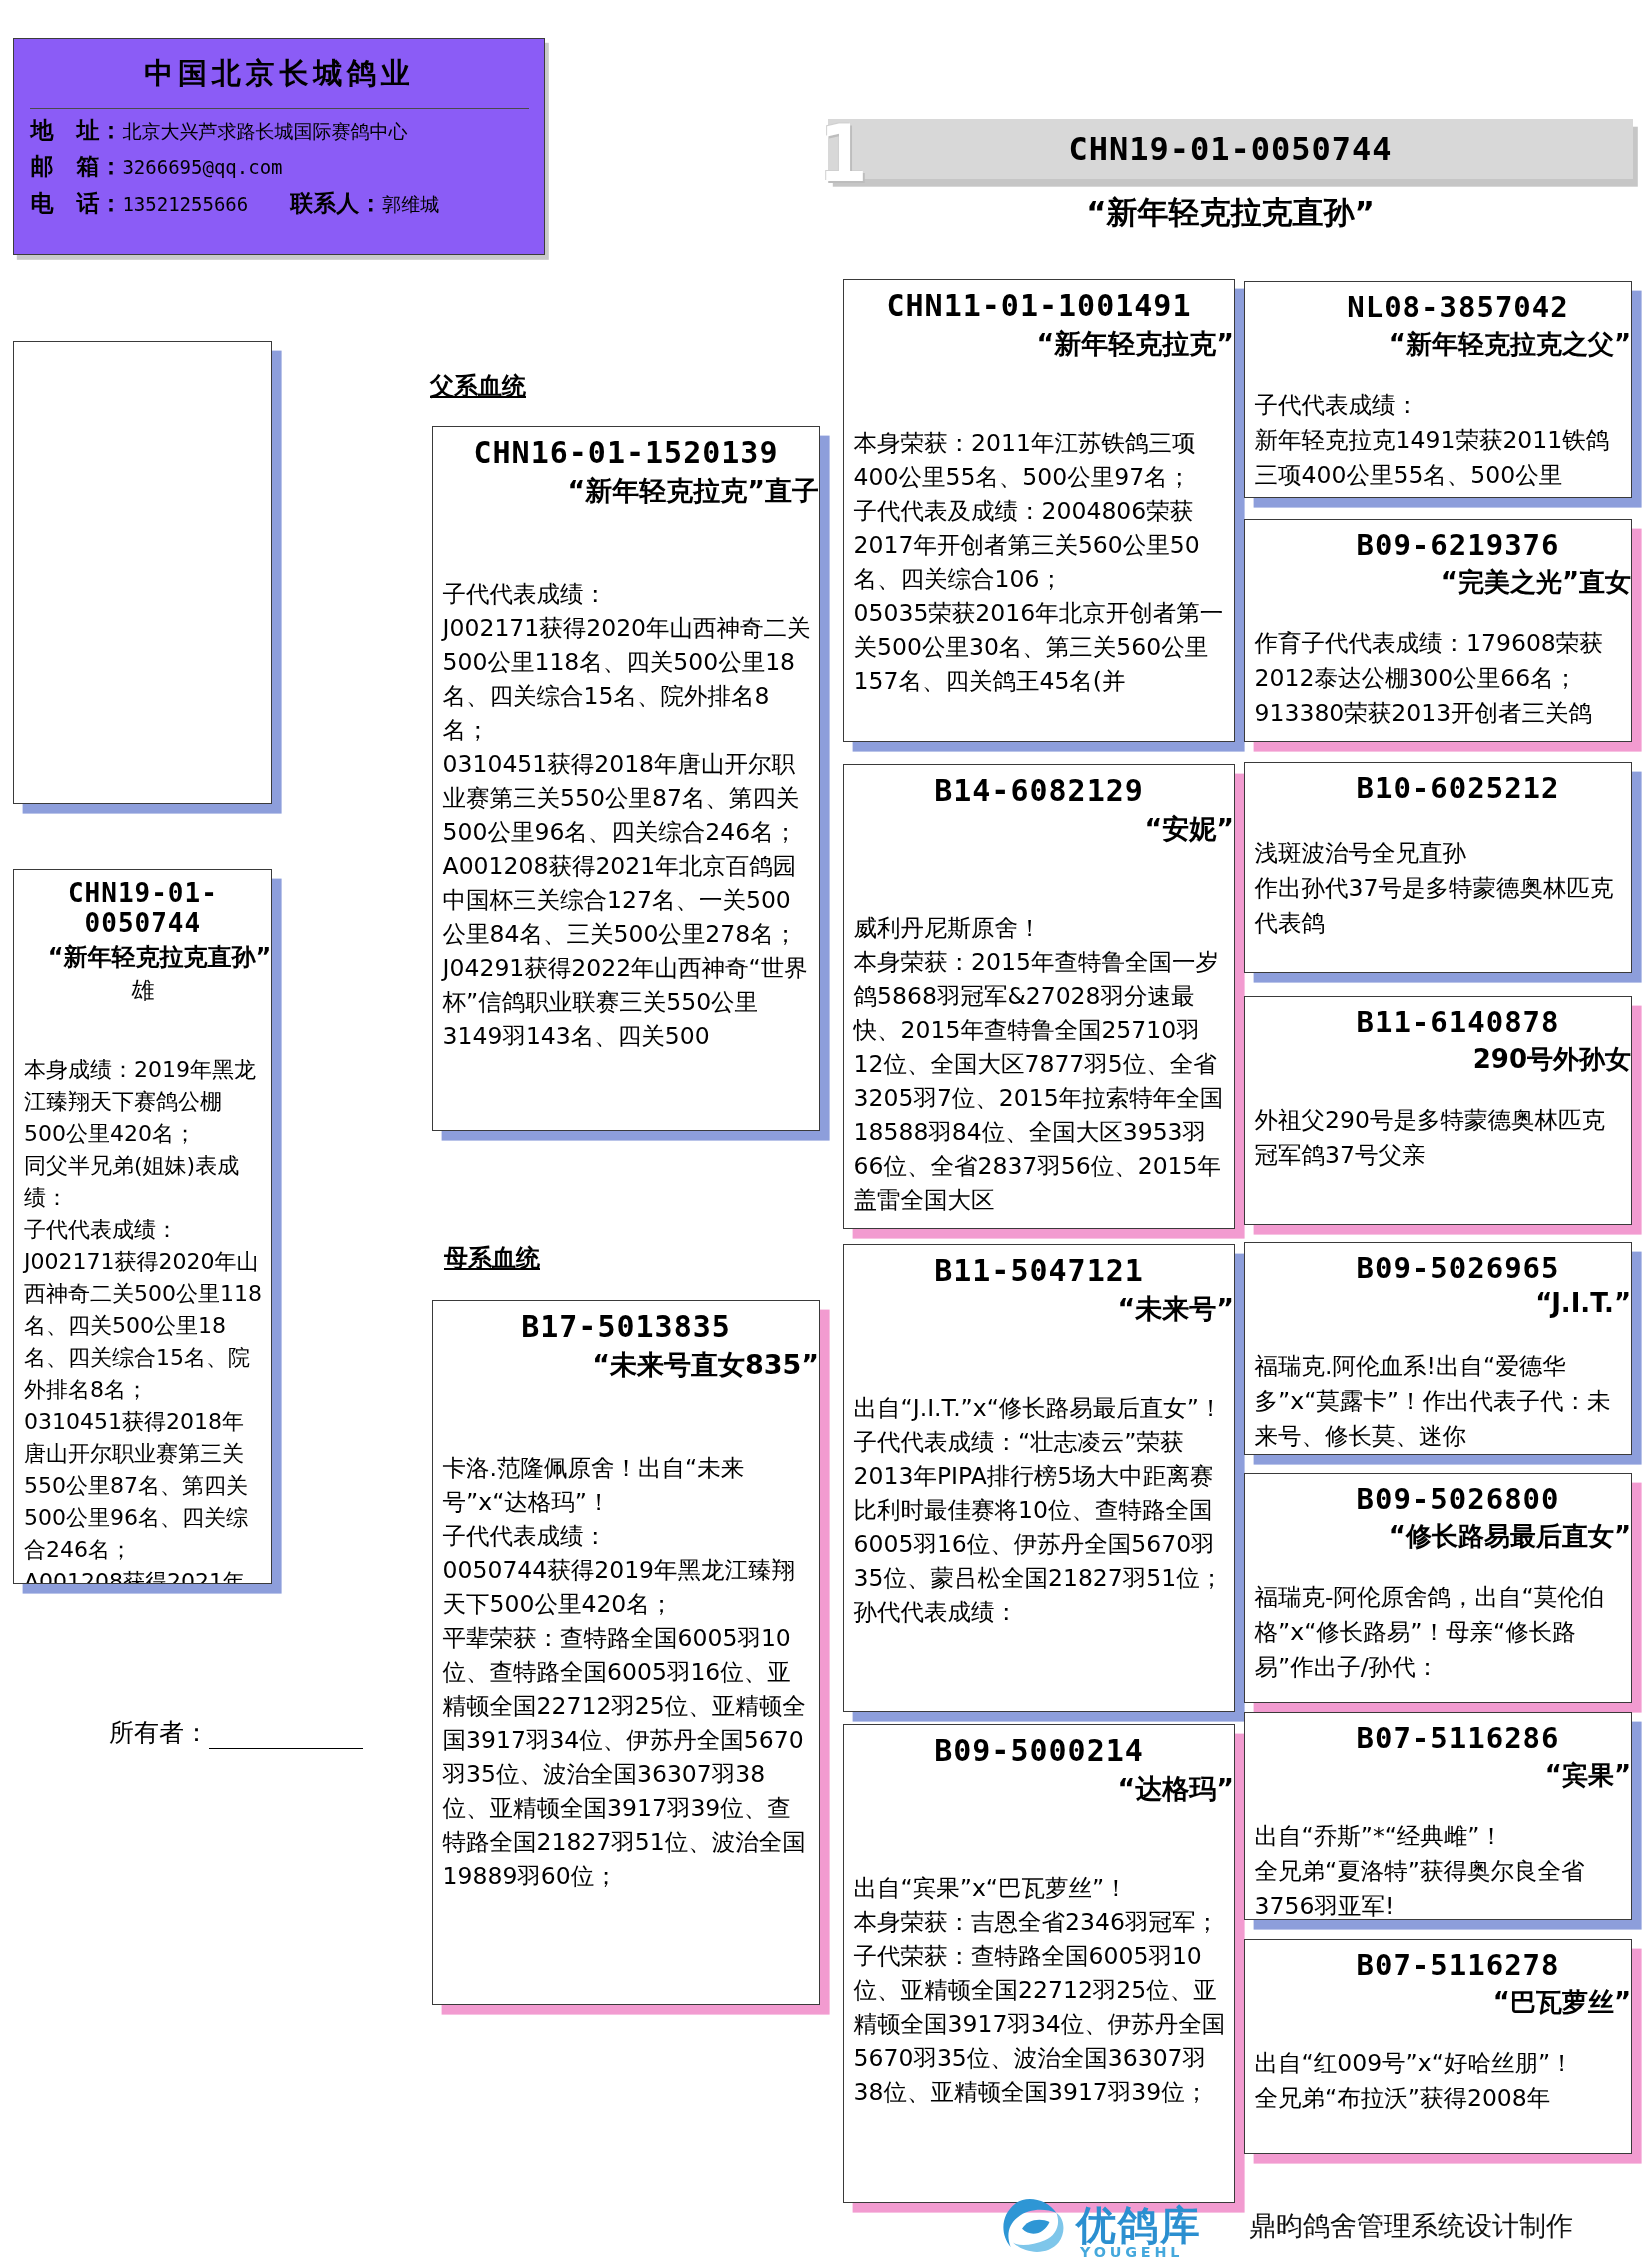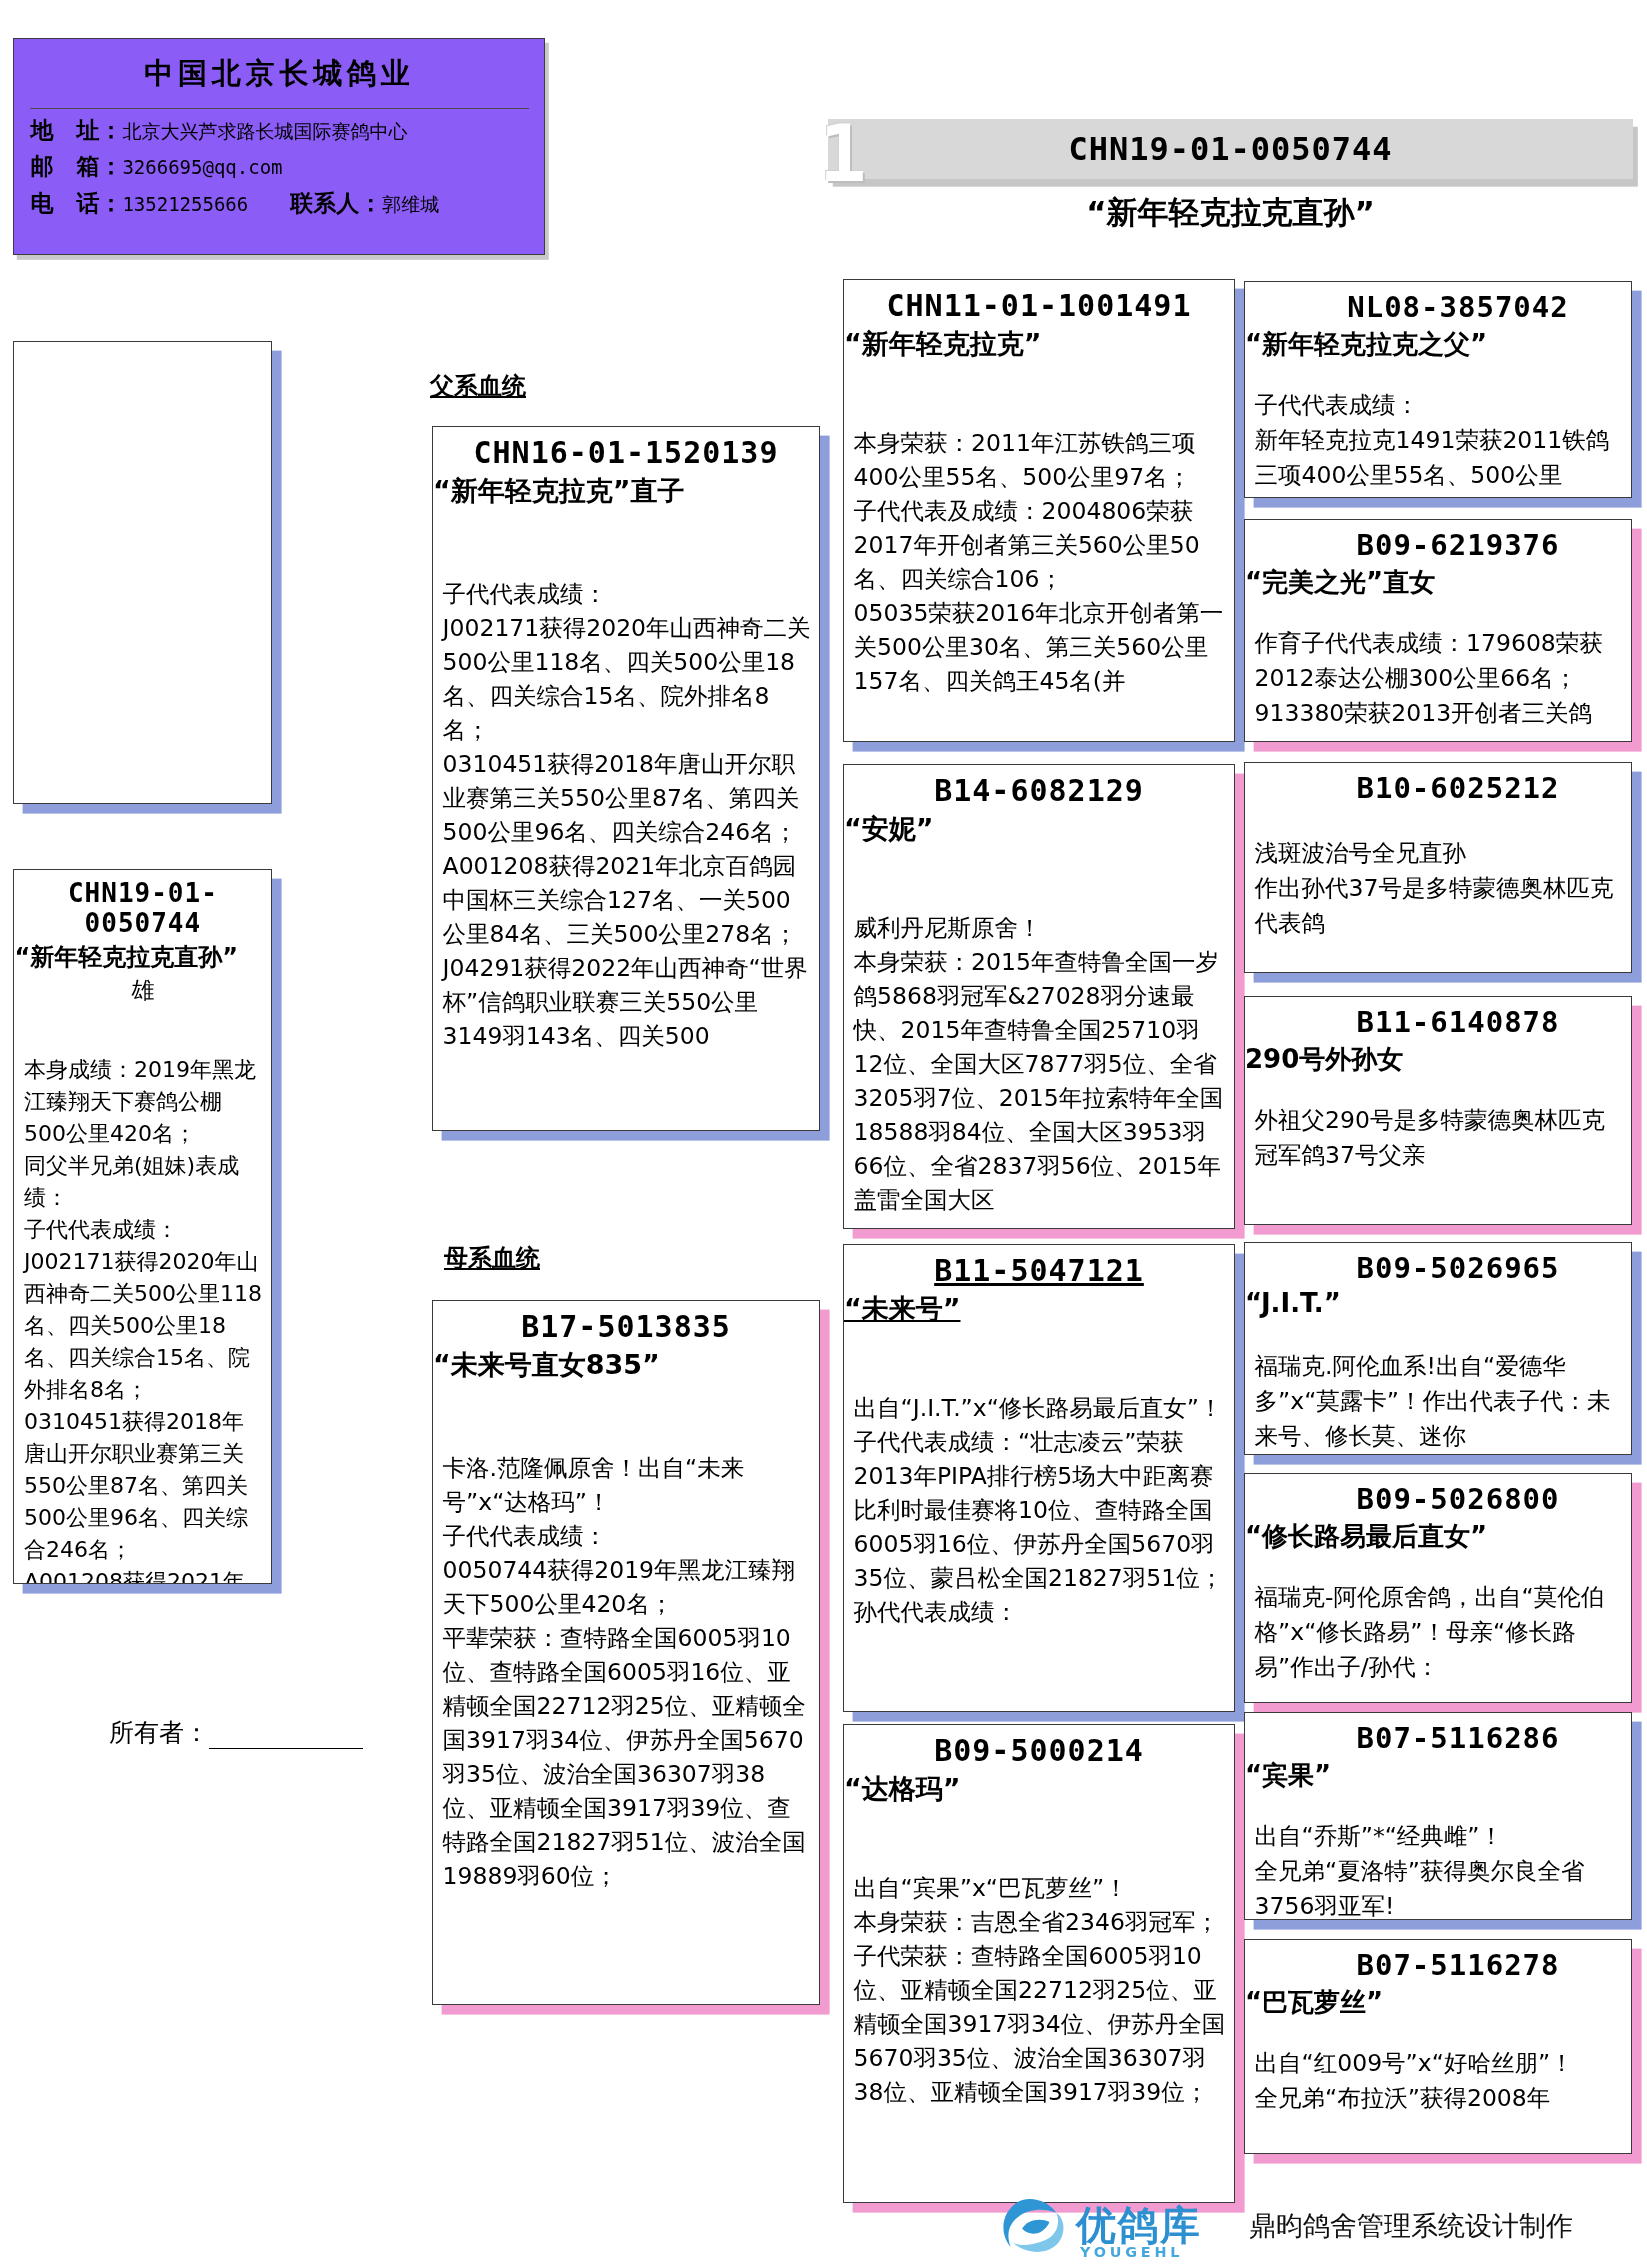--- a/index.html
+++ b/index.html
@@ -39,21 +39,21 @@
   }
 
   
   .pbox { position:absolute; background:#fff; border:1.9px solid #3a3a3a; overflow:hidden; }
   .pbox.blue { box-shadow:9.6px 9.6px 0 #8d9edb; }
   .pbox.pink { box-shadow:9.6px 9.6px 0 #f29bd0; }
   .box-title {
     margin-top:7.7px; text-align:center; font-weight:bold; font-size:30px;
     font-family:"DejaVu Sans Mono","Liberation Mono",monospace; letter-spacing:1px;
   }
-  .box-sub { text-align:left; font-weight:bold; font-size:27px; margin-top:3.8px; }
+  .box-sub { text-align:right; font-weight:bold; font-size:27px; margin-top:3.8px; }
   .box-sex { text-align:center; font-size:23px; margin-top:1.9px; }
   .box-body {
     position:absolute; left:9.6px; right:7.7px; white-space:pre-wrap;
     font-size:23.5px; line-height:34px;
   }
   .subject .box-title { font-size:26px; }
   .subject .box-sub { font-size:24px; }
   .subject .box-body { top:184px; font-size:22px; line-height:32px; }
   .col-p .box-body { top:150px; }
   .col-gp .box-body { top:146px; }
@@ -142,21 +142,21 @@
     <div class="box-body">本身荣获：2011年江苏铁鸽三项400公里55名、500公里97名；
 子代代表及成绩：2004806荣获2017年开创者第三关560公里50名、四关综合106；
 05035荣获2016年北京开创者第一关500公里30名、第三关560公里157名、四关鸽王45名(并</div>
   </div>
   <div class="pbox pink col-gp" style="left:843px; top:764px; width:390px; height:463px;">
     <div class="box-title">B14-6082129</div>
     <div class="box-sub">“安妮”</div>
     <div class="box-body">威利丹尼斯原舍！
 本身荣获：2015年查特鲁全国一岁鸽5868羽冠军&amp;27028羽分速最快、2015年查特鲁全国25710羽12位、全国大区7877羽5位、全省3205羽7位、2015年拉索特年全国18588羽84位、全国大区3953羽66位、全省2837羽56位、2015年盖雷全国大区</div>
   </div>
-  <div class="pbox blue col-gp" style="left:843px; top:1244px; width:390px; height:466px;text-decoration:underline;">
+  <div class="pbox blue col-gp" style="left:843px; top:1244px; width:390px; height:466px;">
     <div class="box-title">B11-5047121</div>
     <div class="box-sub">“未来号”</div>
     <div class="box-body">出自“J.I.T.”x“修长路易最后直女”！
 子代代表成绩：“壮志凌云”荣获2013年PIPA排行榜5场大中距离赛比利时最佳赛将10位、查特路全国6005羽16位、伊苏丹全国5670羽35位、蒙吕松全国21827羽51位；
 孙代代表成绩：</div>
   </div>
   <div class="pbox pink col-gp" style="left:843px; top:1724px; width:390px; height:477px;">
     <div class="box-title">B09-5000214</div>
     <div class="box-sub">“达格玛”</div>
     <div class="box-body">出自“宾果”x“巴瓦萝丝”！

